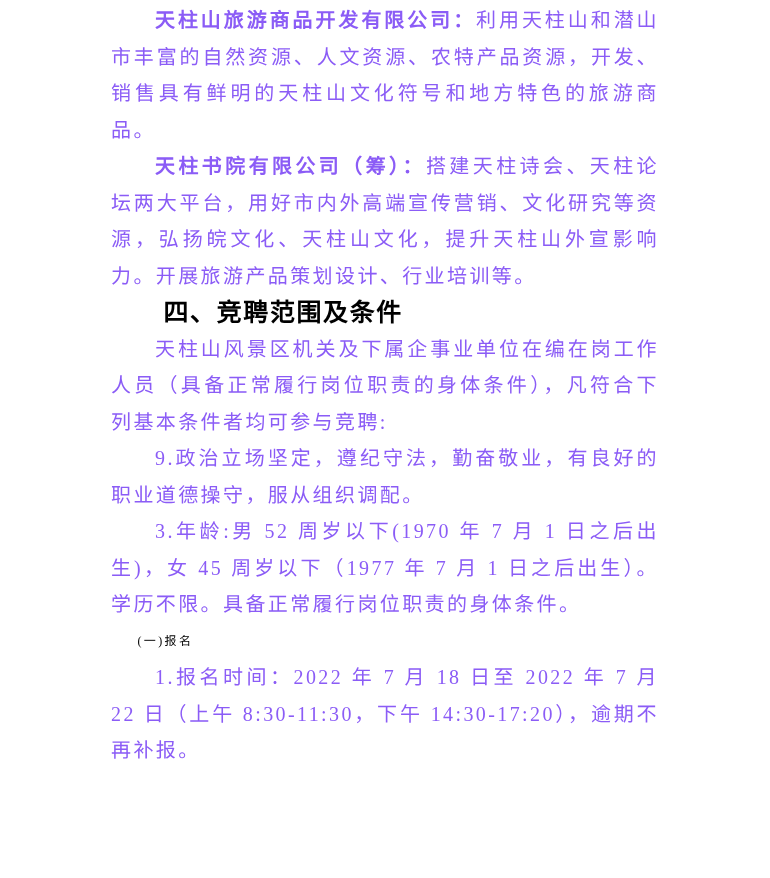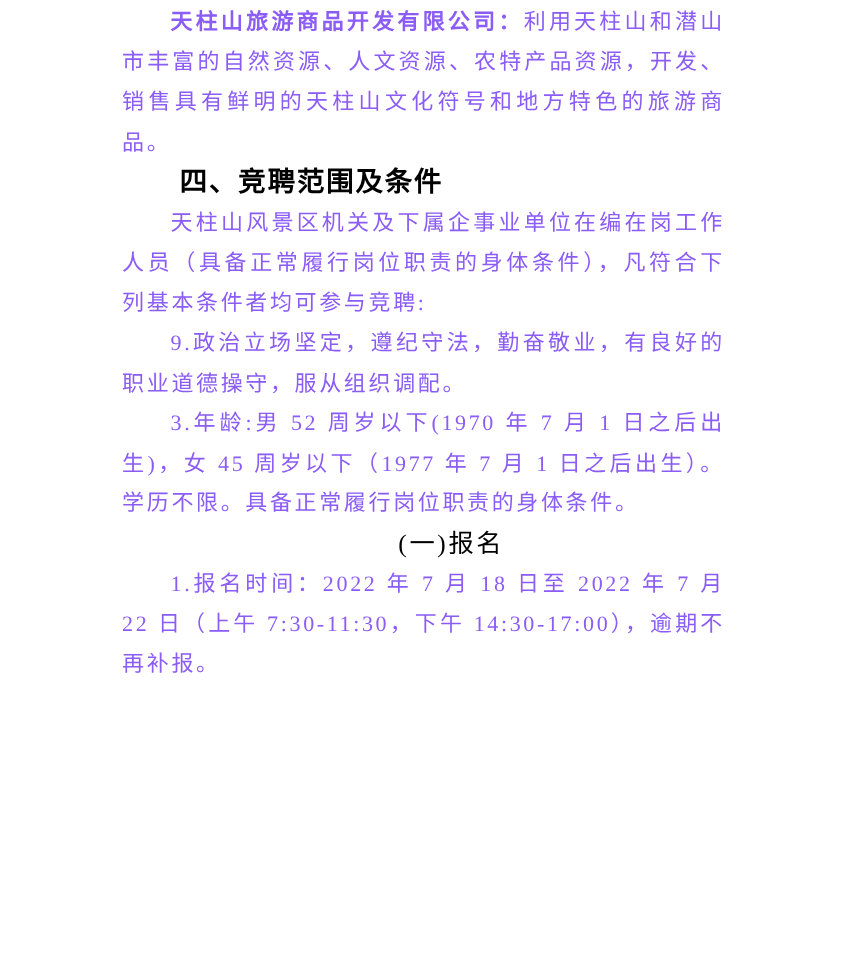--- a/index.html
+++ b/index.html
@@ -43,46 +43,46 @@
     line-height: 36.5px;
     letter-spacing: 1.6px;
     text-indent: 2.1em;
     font-weight: bold;
     font-family: "Liberation Sans", "DejaVu Sans", sans-serif;
     color: #000000;
   }
   .subheading {
     margin: 0;
     padding: 0;
-    font-size: 23px;
+    font-size: 12px;
     line-height: 36.5px;
     letter-spacing: 2.4px;
     text-indent: 2.2em;
     font-weight: normal;
     color: #000000;
-    text-align: center;
   }
 </style>
 </head>
 <body>
 
 <div class="page">
   <div class="text-block">
 
     <p class="para"><span class="lead">天柱山旅游商品开发有限公司：</span><span>利用天柱山和潜山市丰富的自然资源、人文资源、农特产品资源，开发、销售具有鲜明的天柱山文化符号和地方特色的旅游商品。</span></p>
 
+    <p class="para"><span class="lead">天柱书院有限公司（筹）：</span><span>搭建天柱诗会、天柱论坛两大平台，用好市内外高端宣传营销、文化研究等资源，弘扬皖文化、天柱山文化，提升天柱山外宣影响力。开展旅游产品策划设计、行业培训等。</span></p>
 
     <p class="heading">四、竞聘范围及条件</p>
 
     <p class="para">天柱山风景区机关及下属企事业单位在编在岗工作人员（具备正常履行岗位职责的身体条件），凡符合下列基本条件者均可参与竞聘:</p>
 
     <p class="para">9.政治立场坚定，遵纪守法，勤奋敬业，有良好的职业道德操守，服从组织调配。</p>
 
 
     <p class="para">3.年龄:男 52 周岁以下(1970 年 7 月 1 日之后出生)，女 45 周岁以下（1977 年 7 月 1 日之后出生）。学历不限。具备正常履行岗位职责的身体条件。</p>
 
 
     <p class="subheading">(一)报名</p>
 
-    <p class="para">1.报名时间：2022 年 7 月 18 日至 2022 年 7 月 22 日（上午 7:30-11:30，下午 14:30-17:00），逾期不再补报。</p>
+    <p class="para">1.报名时间：2022 年 7 月 18 日至 2022 年 7 月 22 日（上午 8:30-11:30，下午 14:30-17:20），逾期不再补报。</p>
 
   </div>
 </div>
 
 </body></html>

